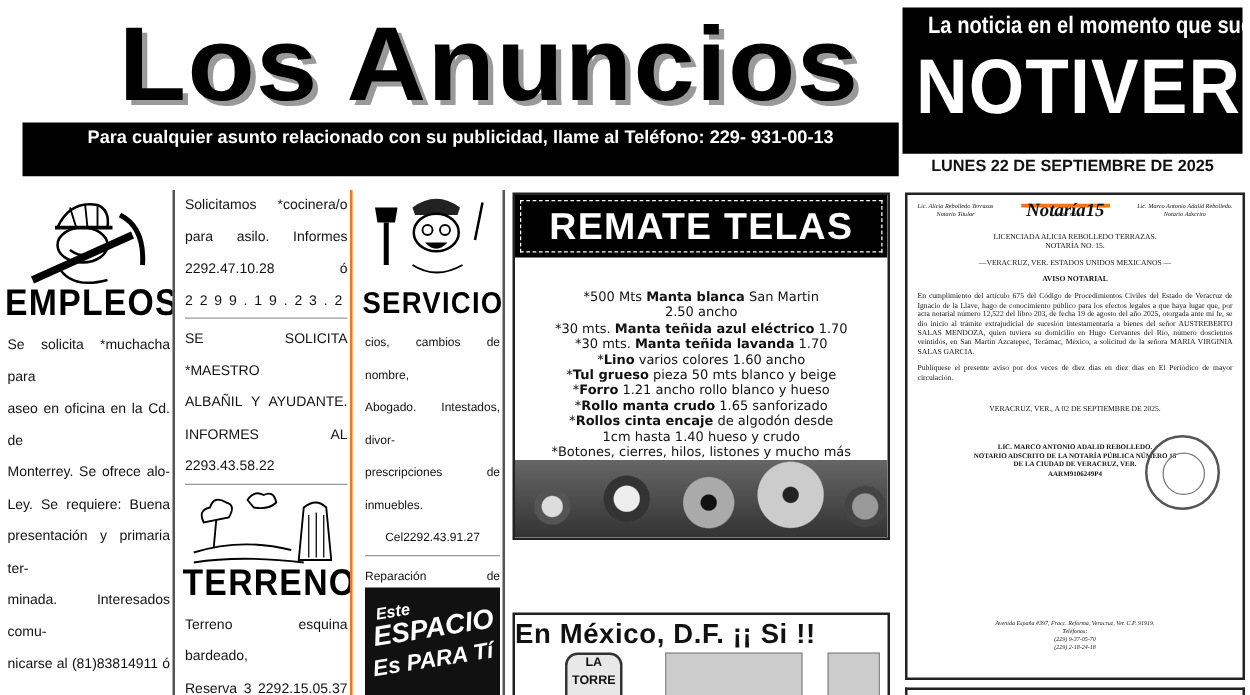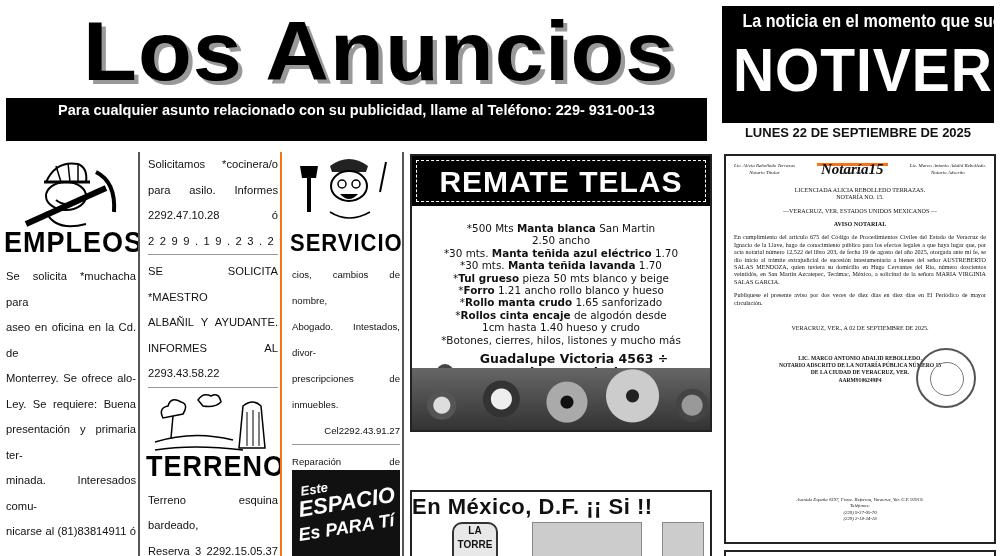--- a/index.html
+++ b/index.html
@@ -1,20 +1,20 @@
 <!DOCTYPE html>
 <html><head>
 <meta charset="utf-8">
 <style>
   * { box-sizing: border-box; margin: 0; padding: 0; }
   html, body { width: 1000px; height: 556px; overflow: hidden; background: #fff; }
   body { position: relative; font-family: "Liberation Sans", sans-serif; color: #111; }
 
   
-  .masthead { position: absolute; left: 0; top: 0; width: 712px; height: 145px; }
+  .masthead { position: absolute; left: 12px; top: 0; width: 712px; height: 145px; }
   .big-title { position: absolute; left: 38px; top: 8px; width: 650px; text-align: center;
     font-family: "Liberation Sans", sans-serif; font-weight: 900; font-size: 84px; letter-spacing: 1px;
     color: #000; text-shadow: 4px 4px 0 #999; line-height: 86px; transform: scaleX(1.05); transform-origin: left; }
   .contact-bar { position: absolute; left: 6px; top: 98px; width: 701px; height: 43px; background: #000; color: #fff;
     text-align: center; font-weight: bold; font-size: 14.5px; line-height: 20px; padding-top: 2px; }
 
   .brand-box { position: absolute; left: 722px; top: 6px; width: 272px; height: 117px; background: #000; color: #fff; text-align: center; }
   .slogan { font-size: 19px; font-weight: bold; margin-top: 4px; transform: scaleX(0.85); white-space: nowrap; }
   .brand { font-size: 62px; font-weight: 900; line-height: 68px; margin-top: 4px; transform: scaleX(0.92); letter-spacing: 1px; }
   .date { position: absolute; left: 722px; top: 125px; width: 272px; text-align: center; font-weight: bold; font-size: 13px; }
@@ -33,21 +33,21 @@
   .section-label { position: absolute; left: 0; right: 0; bottom: 6px; font-family: "Liberation Sans", sans-serif;
     font-weight: 900; font-size: 27px; letter-spacing: 1px; color: #000; transform: scaleY(1.1); }
 
   .promo-black { position: absolute; left: 2px; top: 318px; width: 108px; height: 100px; background: #111; color: #fff; overflow: hidden; }
   .promo-black span { display: block; font-weight: 900; font-style: italic; transform: rotate(-9deg); }
 
   
   .remate { position: absolute; left: 410px; top: 154px; width: 302px; height: 278px; border: 2px solid #222; overflow: hidden; }
   .remate-head { height: 50px; background: #000; padding: 4px; }
   .remate-head div { border: 1px dashed #fff; height: 42px; color: #fff; text-align: center; font-weight: bold; font-size: 30px; line-height: 42px; letter-spacing: 1px; }
-  .remate-body { text-align: center; font-family: "DejaVu Sans", sans-serif; font-size: 10.4px; line-height: 12.4px; padding-top: 16px; }
+  .remate-body { text-align: center; font-family: "DejaVu Sans", sans-serif; font-size: 10.4px; line-height: 12.4px; padding-top: 26px; }
   .remate-body b { font-weight: bold; }
   .remate-addr { display: flex; align-items: center; justify-content: center; margin-top: 6px; font-family: "DejaVu Sans", sans-serif; font-weight: bold; font-size: 12.5px; line-height: 14px; text-align: center; }
   .pin { width: 18px; height: 18px; border-radius: 50% 50% 50% 0; background: #444; transform: rotate(-45deg); margin-right: 8px; position: relative; }
   .pin::after { content: ""; position: absolute; left: 5px; top: 5px; width: 8px; height: 8px; background: #fff; border-radius: 50%; }
   .fabric { position: absolute; left: 0; right: 0; bottom: 0; height: 62px;
     background: radial-gradient(circle at 10% 60%, #ddd 0 8px, #555 9px 14px, transparent 15px),
                 radial-gradient(circle at 30% 50%, #eee 0 10px, #333 11px 18px, transparent 19px),
                 radial-gradient(circle at 52% 55%, #111 0 6px, #aaa 7px 20px, transparent 21px),
                 radial-gradient(circle at 74% 45%, #222 0 6px, #ccc 7px 26px, transparent 27px),
                 radial-gradient(circle at 94% 60%, #999 0 10px, #444 11px 16px, transparent 17px),
@@ -161,21 +161,21 @@
       <path d="M46 42 Q55 52 64 42" fill="#000"></path>
       <path d="M36 60 Q55 72 76 60" fill="none" stroke="#000" stroke-width="1.5"></path>
       <path d="M92 10 L86 40" stroke="#000" stroke-width="2"></path>
     </svg>
     <div class="section-label" style="font-size:22px">SERVICIOS</div>
   </div>
   <div class="classified" style="font-size:9.6px;line-height:26px">
     <div>cios, cambios de nombre,</div>
     <div>Abogado. Intestados, divor-</div>
     <div>prescripciones de inmuebles.</div>
-    <div style="display:flex;justify-content:flex-end">
+    <div style="display:flex;justify-content:center">
       <span>Cel</span>
       <span>2292.43.91.27</span>
     </div>
   </div>
   <div class="rule"></div>
   <div class="classified" style="font-size:9.6px;line-height:26px;margin-top:4px">
     <div>Reparación de computado-</div>
     <div>ras, laptops. Servicio a domi-</div>
     <div>cilio, presupuesto gratis. Sin</div>
 
@@ -190,20 +190,21 @@
 
 <div class="remate">
   <div class="remate-head">
     <div>REMATE TELAS</div>
   </div>
   <div class="remate-body">
     <div><span>*500 Mts </span><b>Manta blanca</b><span> San Martin</span></div>
     <div><span>2.50 ancho</span></div>
     <div><span>*30 mts. </span><b>Manta teñida azul eléctrico</b><span> 1.70</span></div>
     <div><span>*30 mts. </span><b>Manta teñida lavanda</b><span> 1.70</span></div>
+    <div><span>*</span><b>Lino</b><span> varios colores 1.60 ancho</span></div>
     <div><span>*</span><b>Tul grueso</b><span> pieza 50 mts blanco y beige</span></div>
     <div><span>*</span><b>Forro</b><span> 1.21 ancho rollo blanco y hueso</span></div>
     <div><span>*</span><b>Rollo manta crudo</b><span> 1.65 sanforizado</span></div>
     <div><span>*</span><b>Rollos cinta encaje</b><span> de algodón desde</span></div>
     <div><span>1cm hasta 1.40 hueso y crudo</span></div>
     <div><span>*Botones, cierres, hilos, listones y mucho más</span></div>
   </div>
   <div class="remate-addr">
     <div class="pin"></div>
     <div>

